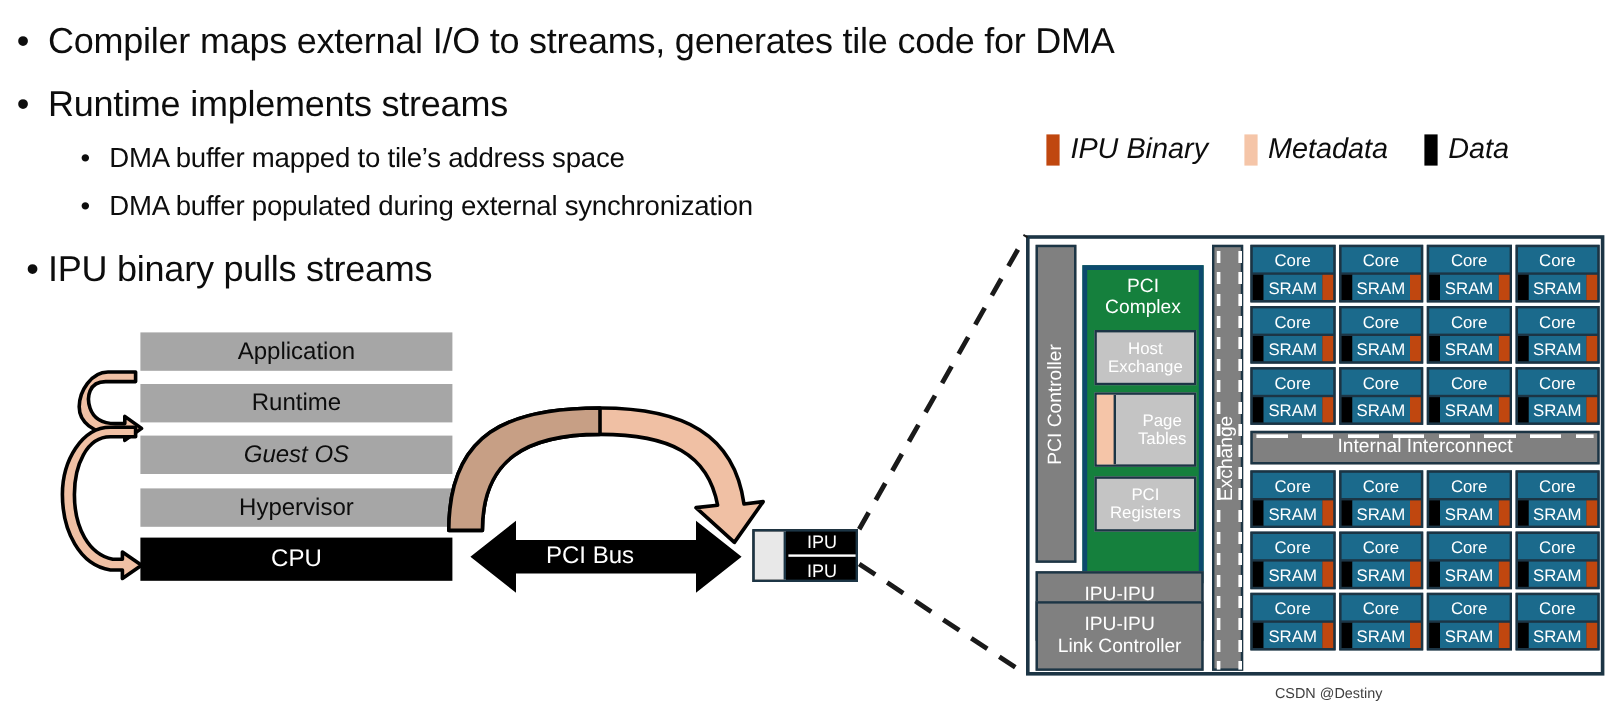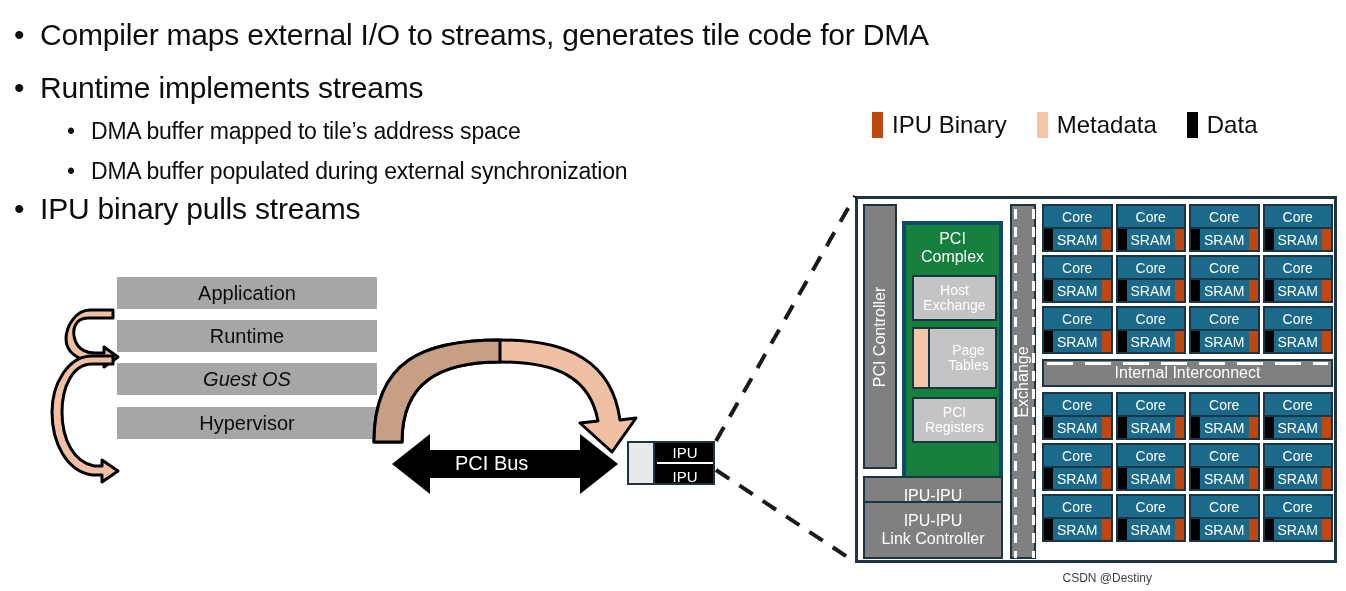--- a/index.html
+++ b/index.html
@@ -24,21 +24,21 @@
   }
   .b2 .dot { display: inline-block; width: 24px; }
 
   
   .legend {
     position: absolute; display: flex; align-items: center; gap: 0;
     font-size: 24px; color: #0d0d0d; white-space: nowrap;
   }
   .legend .item { display: flex; align-items: center; }
   .legend .sw { width: 11px; height: 26px; margin-right: 9px; }
-  .legend .lbl { margin-right: 30px; }
+  .legend .lbl { margin-right: 30px; font-style: italic; }
 
   
   .stackbox {
     position: absolute; left: 117px; width: 260px; height: 32px;
     background: #a6a6a6; color: #0d0d0d;
     display: flex; align-items: center; justify-content: center;
     font-size: 20px;
   }
   .stackbox.cpu { background: #000000; color: #ffffff; }
 
@@ -181,21 +181,21 @@
     </div>
     <div class="b1" style="left:14px; top:71px;">
       <span class="dot">•</span><span>Runtime implements streams</span>
     </div>
     <div class="b2" style="left:67px; top:119px;">
       <span class="dot">•</span><span>DMA buffer mapped to tile’s address space</span>
     </div>
     <div class="b2" style="left:67px; top:159px;">
       <span class="dot">•</span><span>DMA buffer populated during external synchronization</span>
     </div>
-    <div class="b1" style="left:14px; top:192px;">
+    <div class="b1" style="left:14px; top:208px;text-align:center;">
       <span class="dot">•</span><span>IPU binary pulls streams</span>
     </div>
   </div>
 
   <div class="legend" style="left:872px; top:111px;">
     <div class="item">
       <span class="sw" style="background:#c0470f"></span>
       <span class="lbl">IPU Binary</span>
     </div>
     <div class="item">
@@ -212,20 +212,23 @@
     <span>Application</span>
   </div>
   <div class="stackbox" style="top:320px;">
     <span>Runtime</span>
   </div>
   <div class="stackbox" style="top:363px;font-style:italic;">
     <span>Guest OS</span>
   </div>
   <div class="stackbox" style="top:407px;">
     <span>Hypervisor</span>
+  </div>
+  <div class="stackbox cpu" style="top:448px; height:36px;">
+    <span>CPU</span>
   </div>
 
 
   <div class="ipucard">
     <div class="conn"></div>
     <div class="row r1">IPU</div>
     <div class="row r2">IPU</div>
   </div>
 
   <div class="ipu">

